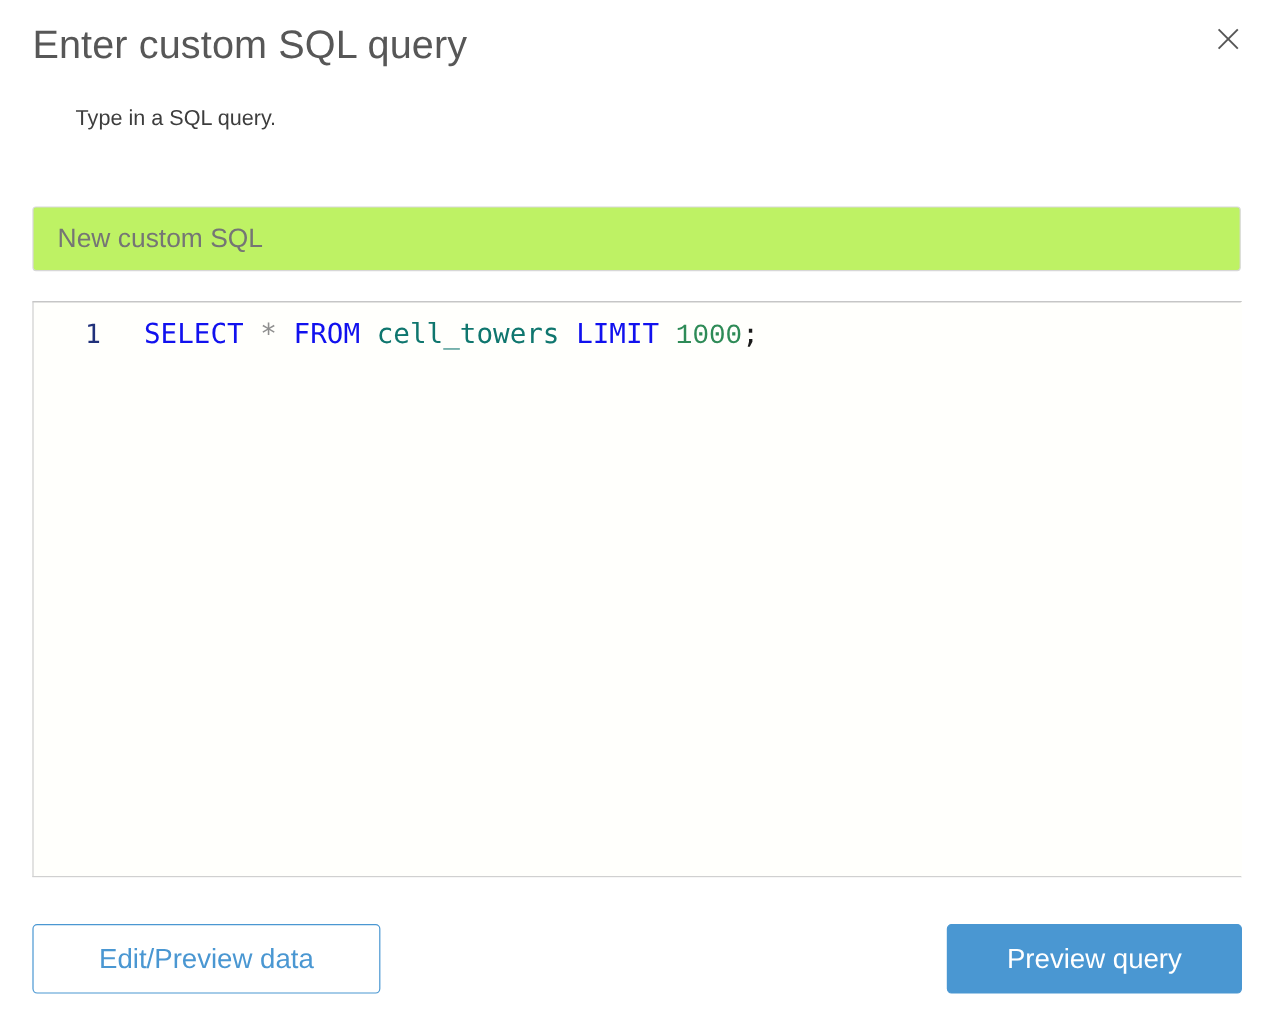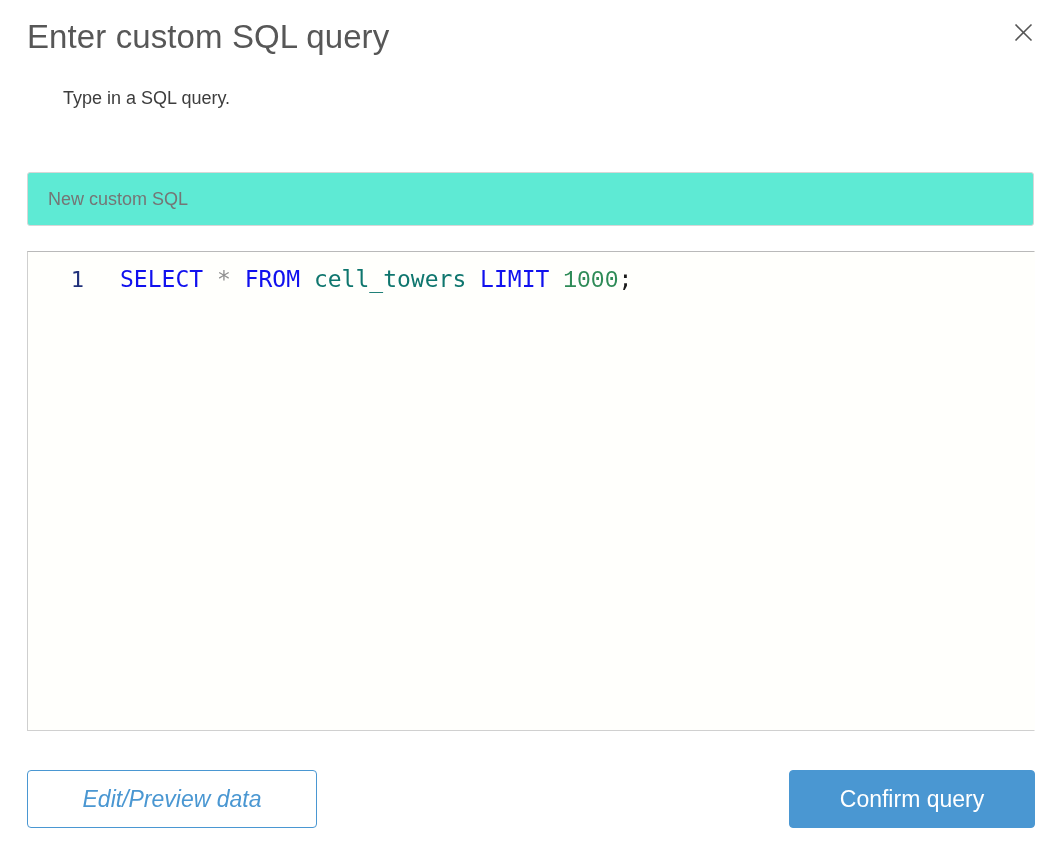--- a/index.html
+++ b/index.html
@@ -72,24 +72,24 @@
   
   .name-input {
     position: absolute;
     left: 27px;
     top: 172px;
     width: 1007px;
     height: 54px;
     box-sizing: border-box;
     border: 1px solid #d7d7d7;
     border-radius: 3px;
-    background: #5eead4;
+    background: #bef264;
     padding: 0 20px;
     font-family: "Liberation Sans", sans-serif;
-    font-size: 18px;
+    font-size: 22px;
     color: #3d3d3d;
     outline: none;
   }
   .name-input::placeholder {
     color: #757575;
     opacity: 1;
   }
 
   
   .code-editor {
@@ -161,21 +161,20 @@
     padding: 0 22px;
     line-height: 1;
   }
   .btn-secondary {
     left: 27px;
     top: 2px;
     width: 290px;
     background: #ffffff;
     border: 1px solid #4a97d2;
     color: #4a97d2;
-    font-style: italic;
   }
   .btn-primary {
     left: 789px;
     top: 2px;
     width: 246px;
     background: #4a97d2;
     border: 1px solid #4a97d2;
     color: #ffffff;
   }
 </style>
@@ -201,16 +200,16 @@
 
   <div class="code-editor">
     <div class="code-line">
       <span class="gutter">1</span>
       <span class="code-content"><span class="tok-keyword">SELECT</span><span class="tok-plain"> </span><span class="tok-operator">*</span><span class="tok-plain"> </span><span class="tok-keyword">FROM</span><span class="tok-plain"> </span><span class="tok-ident">cell_towers</span><span class="tok-plain"> </span><span class="tok-keyword">LIMIT</span><span class="tok-plain"> </span><span class="tok-number">1000</span><span class="tok-punct">;</span></span>
     </div>
   </div>
 
   <div class="footer">
     <button class="btn btn-secondary">Edit/Preview data</button>
-    <button class="btn btn-primary">Confirm query</button>
+    <button class="btn btn-primary">Preview query</button>
   </div>
 
 </div>
 
 </body></html>

